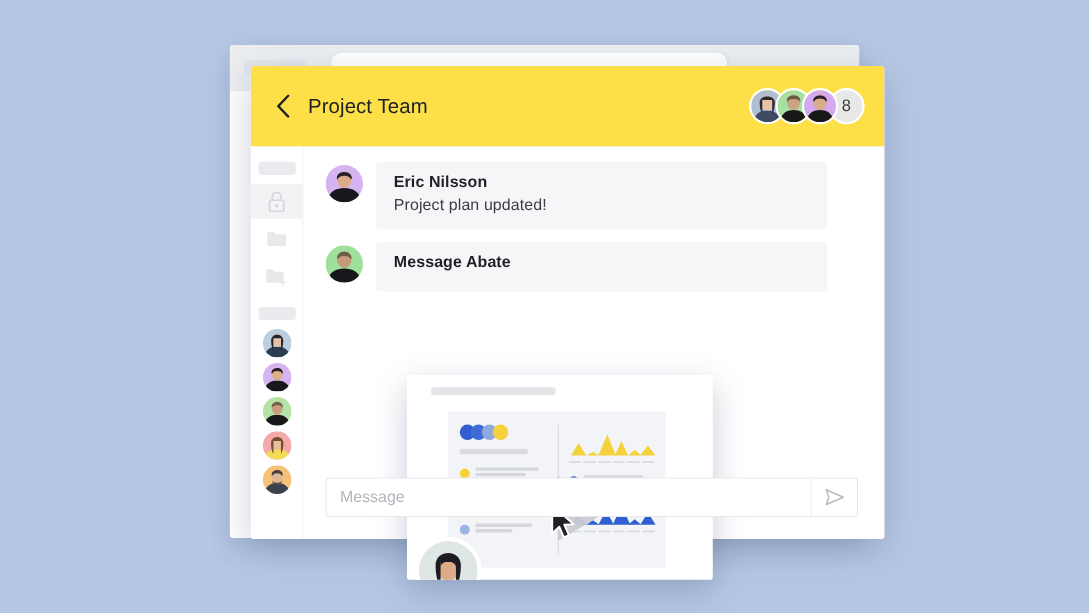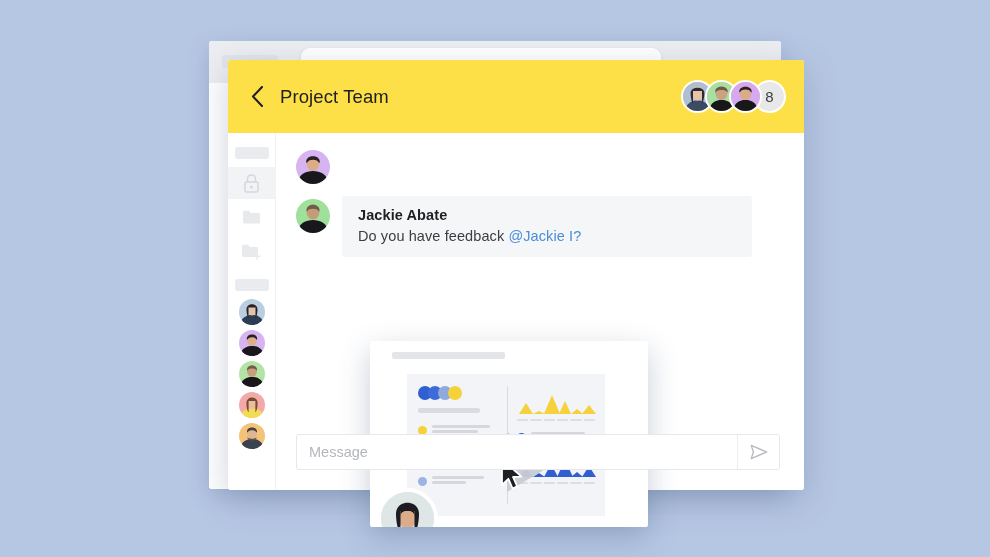--- a/index.html
+++ b/index.html
@@ -468,34 +468,37 @@
 
           <div class="msg">
             <div class="msg-av">
               <svg width="34" height="34" viewBox="0 0 34 34">
                 <rect width="34" height="34" fill="#d6b4f2"></rect>
                 <path d="M1 34 C2.5 24 10 21 17 21 C24 21 31.5 24 33 34 Z" fill="#18181c"></path>
                 <ellipse cx="17" cy="13.5" rx="6.4" ry="7.6" fill="#dcab87"></ellipse>
                 <path d="M10.2 11.8 C10.2 4.5 23.8 4.5 23.8 11.8 C23.8 13 23.2 13.3 22.6 12.3 C21 9 13 9 11.4 12.3 C10.8 13.3 10.2 13 10.2 11.8 Z" fill="#2a2028"></path>
               </svg>
             </div>
+            <div class="bubble b1">
+              <div class="msg-name">Eric Nilsson</div>
+              <div class="msg-text">Project plan updated!</div>
+            </div>
           </div>
 
           <div class="msg">
             <div class="msg-av">
               <svg width="34" height="34" viewBox="0 0 34 34">
                 <rect width="34" height="34" fill="#9fe09a"></rect>
                 <path d="M1 34 C2.5 24 10 21 17 21 C24 21 31.5 24 33 34 Z" fill="#18181c"></path>
                 <ellipse cx="17" cy="13" rx="6.4" ry="7.6" fill="#c59c79"></ellipse>
                 <path d="M10.5 10.8 C11.2 4.2 22.8 4.2 23.5 10.8 C23.7 12.6 23.2 12.9 22.6 12 C21 9 13 9 11.4 12 C10.8 12.9 10.3 12.6 10.5 10.8 Z" fill="#6f5d47"></path>
               </svg>
             </div>
             <div class="bubble b2">
-              <div class="msg-name">Jackie Abate</div>
-              <div class="msg-text"><span>Do you have feedback </span><span class="mention">@Jackie I?</span></div>
+              <div class="msg-name">Message Abate</div>
             </div>
           </div>
 
         </div>
 
         <div class="composer">
           <div class="composer-box">
             <input class="composer-input" type="text" placeholder="Message" style="">
             <div class="send-btn">
               <svg width="18" height="16" viewBox="0 0 18 16">

